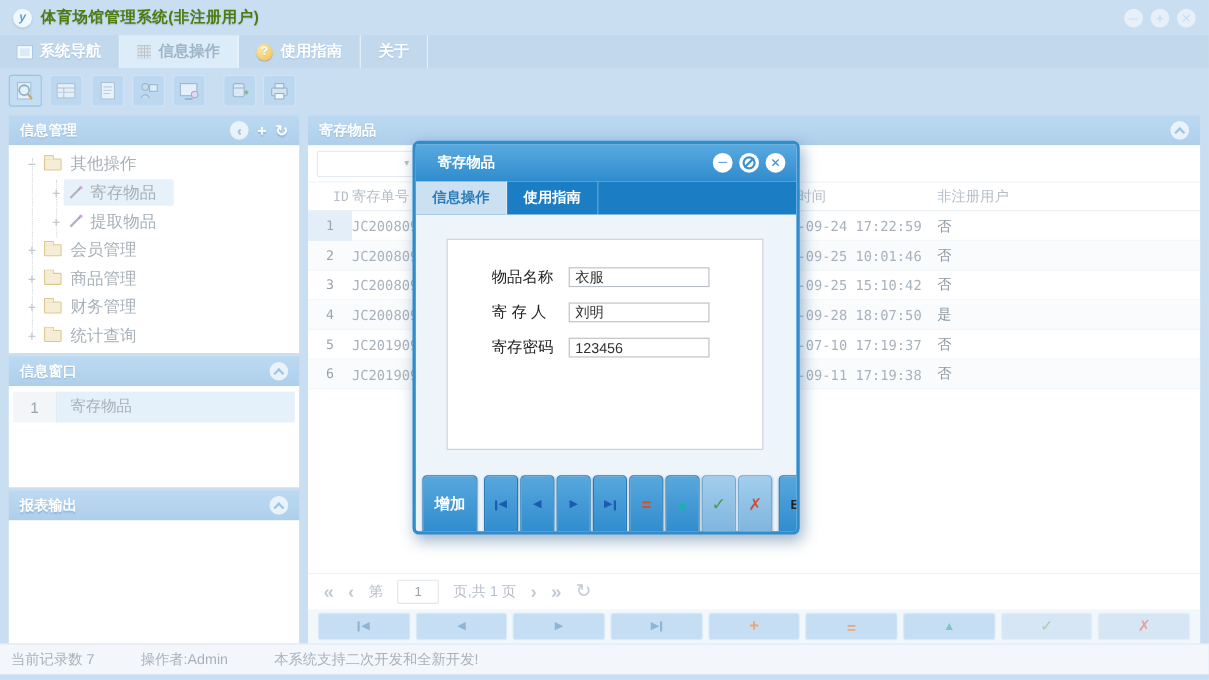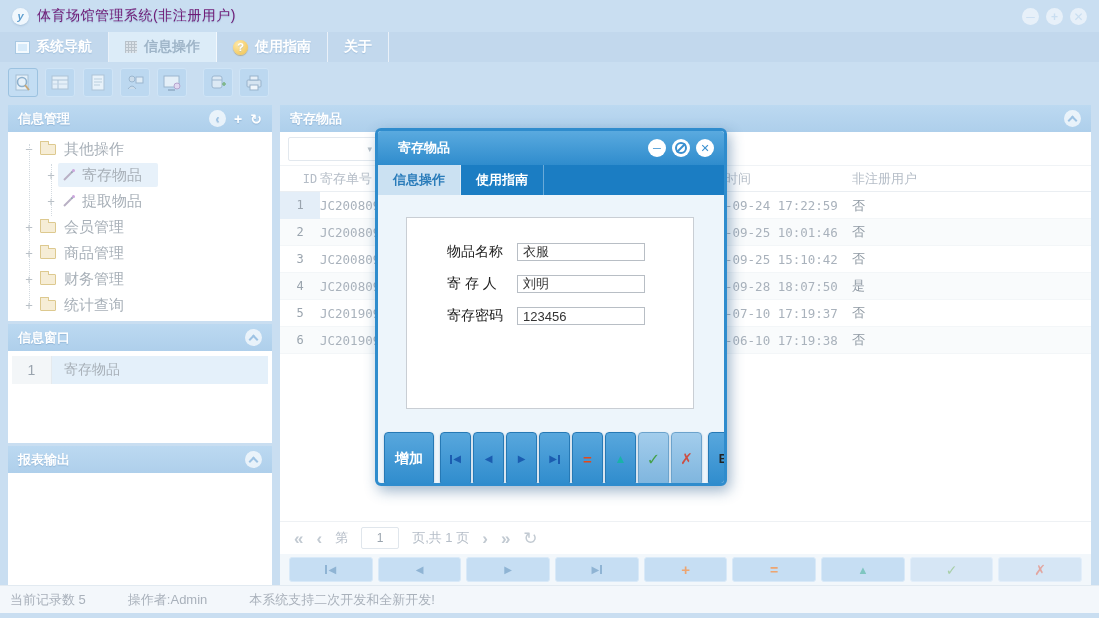--- a/index.html
+++ b/index.html
@@ -3,21 +3,21 @@
 <meta charset="utf-8">
 <style>
   * { margin:0; padding:0; box-sizing:border-box; }
   html,body { width:1099px; height:618px; overflow:hidden; }
   body { font-family:"Liberation Sans","DejaVu Sans",sans-serif; background:#c9def1; }
   .app { position:relative; width:1099px; height:618px; background:#c9def1; }
 
   
   .titlebar { position:absolute; left:0; top:0; width:100%; height:32px; display:flex; align-items:center; padding-left:12px; }
   .logo { width:17px; height:17px; border-radius:50%; background:#f0f7fd; color:#5e9ecf; font-size:11px; font-weight:bold; font-style:italic; display:flex; align-items:center; justify-content:center; margin-right:8px; box-shadow:0 1px 2px rgba(80,120,160,.25); }
-  .apptitle { color:#701a75; font-size:14px; font-weight:normal; text-shadow:0 1px 1px rgba(120,160,200,.5); letter-spacing:.5px; }
+  .apptitle { color:#4d7c0f; font-size:14px; font-weight:bold; text-shadow:0 1px 1px rgba(120,160,200,.5); letter-spacing:.5px; }
   .winctrls { position:absolute; right:12px; top:8px; display:flex; gap:7px; }
   .wbtn { width:17px; height:17px; border-radius:50%; background:rgba(255,255,255,.55); color:#c9def1; font-size:12px; font-weight:bold; display:flex; align-items:center; justify-content:center; line-height:1; cursor:pointer; }
 
   
   .menubar { position:absolute; left:0; top:32px; width:100%; height:30px; display:flex; background:rgba(90,140,185,.06); }
   .mtab { height:30px; display:flex; align-items:center; gap:7px; padding:0 16px; color:#ffffff; font-size:14px; font-weight:bold; border-right:1px solid rgba(255,255,255,.65); cursor:pointer; text-shadow:0 1px 1px rgba(120,160,200,.4); }
   .mtab.active { background:#dcecf8; color:#9fb5c8; text-shadow:none; }
   .ic-window { width:13px; height:11px; background:#d7ebfa; border:2px solid #f4fafe; box-shadow:0 0 0 1px #a9c9e3; }
   .ic-grid { width:12px; height:12px; background:
       linear-gradient(#b9c2ca 1px, transparent 1px) 0 0/3px 3px,
@@ -340,21 +340,21 @@
       </div>
       <div class="grid mrow">
         <span class="cid">5</span>
         <span class="corder">JC201909</span>
         <span class="ctime">-07-10 17:19:37</span>
         <span class="cpick">否</span>
       </div>
       <div class="grid mrow">
         <span class="cid">6</span>
         <span class="corder">JC201909</span>
-        <span class="ctime">-06-10 17:19:38</span>
+        <span class="ctime">-09-11 17:19:38</span>
         <span class="cpick">否</span>
       </div>
 
       <div class="pager">
         <span class="pg">«</span>
         <span class="pg">‹</span>
         <span class="ptext">第</span>
         <input value="1" style="">
         <span class="ptext">页,共 1 页</span>
         <span class="pg">›</span>
@@ -387,21 +387,21 @@
       <div class="bbtn lite">
           <span class="g-ok">✓</span>
         </div>
       <div class="bbtn lite">
           <span class="g-x">✗</span>
         </div>
     </div>
   </div>
 
   <div class="statusbar">
-    <span>当前记录数 5</span>
+    <span>当前记录数 7</span>
     <span>操作者:Admin</span>
     <span>本系统支持二次开发和全新开发!</span>
   </div>
 
   <div class="dialog">
     <div class="dtitle">
       <span>寄存物品</span>
       <span class="sp"></span>
       <span class="dbtn">─</span>
       <span class="dbtn block"></span>

